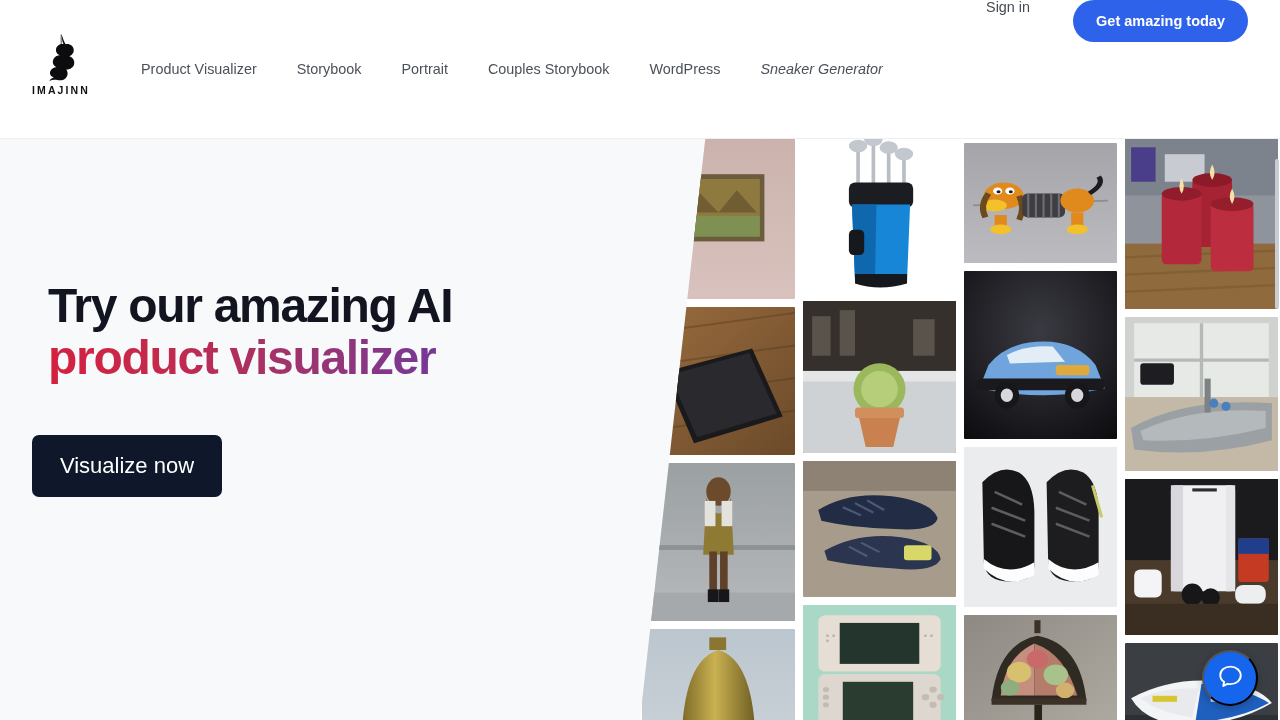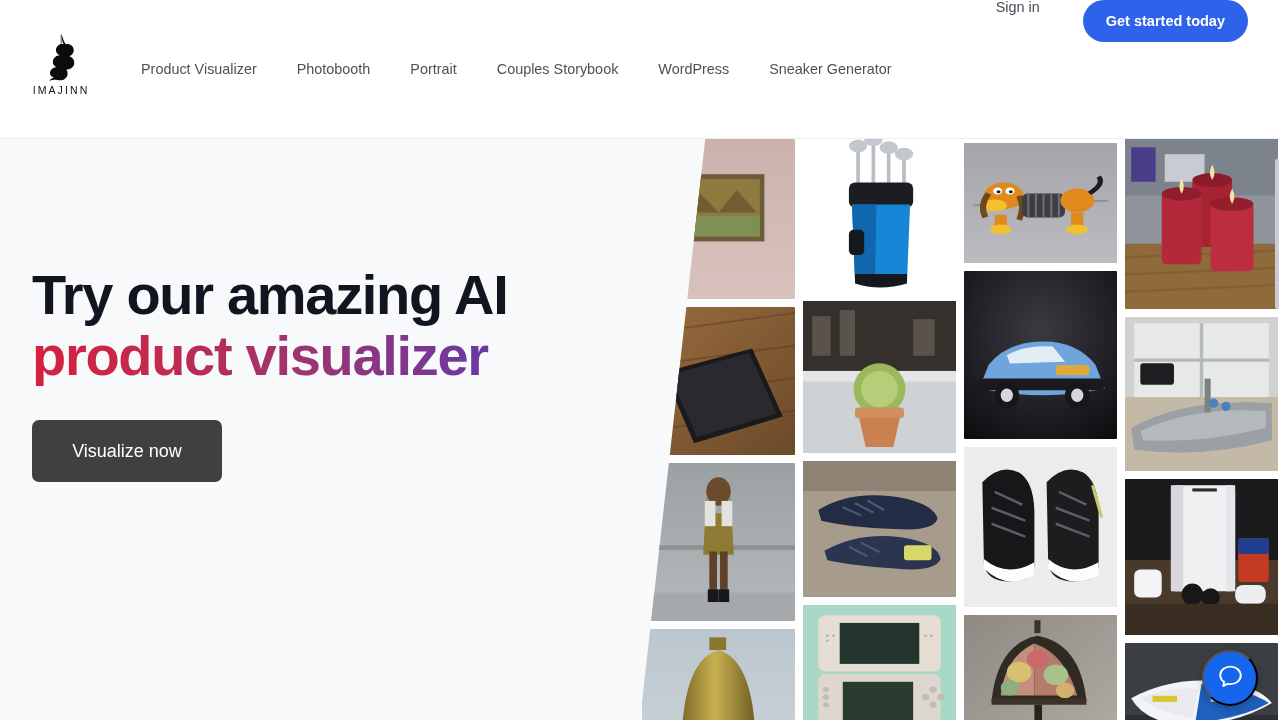--- a/index.html
+++ b/index.html
@@ -23,35 +23,35 @@
   }
   .brand {
     position: absolute; left: 33px; top: 33px;
     width: 56px; height: 72px;
     display: flex; flex-direction: column;
     align-items: center; justify-content: flex-start;
   }
   .brand-mark { width: 40px; height: 50px; display: block; }
   .brand-word {
     font-size: 10.5px; letter-spacing: 2.1px;
-    color: #111216; font-weight: 400;
+    color: #111216; font-weight: 700;
     margin-top: 1px; white-space: nowrap;
   }
 
   .nav-links {
     position: absolute; left: 141px; top: 0; height: 139px;
     display: flex; align-items: center; gap: 0;
   }
   .nav-link {
     font-size: 14.4px; color: #4b5159;
     text-decoration: none; white-space: nowrap;
     padding: 6px 0; margin-right: 40px;
     cursor: pointer; line-height: 1;
   }
-  .nav-link:last-child { margin-right: 4px; }
+  .nav-link:last-child { margin-right: 4px; font-style: italic; }
 
   .nav-right {
     position: absolute; right: 32px; top: 0; height: 139px;
     display: flex; align-items: flex-start; gap: 0; margin-left: 46px;
   }
   .signin {
     font-size: 14.4px; color: #454b54;
     text-decoration: none; margin-right: 43px;
     white-space: nowrap; cursor: pointer; line-height: 1;
   }
@@ -71,25 +71,25 @@
     position: absolute; top: 139px; left: 0;
     width: 1280px; height: 581px;
     background: #f8f9fb;
     overflow: hidden;
   }
   .hero-copy {
     position: absolute; left: 32px; top: 125px;
     width: 570px;
   }
   .headline {
-    font-size: 56px; font-weight: bold;
+    font-size: 48px; font-weight: bold;
     line-height: 1.09;
     color: #121420;
     letter-spacing: -1.3px;
-    margin: 0;
+    margin: 16px;
   }
   .headline .grad {
     display: block;
     background-image: linear-gradient(90deg,
         #d4213f 0%, #c32a4d 22%, #9c3470 48%, #73389b 74%, #4a3fc4 100%);
     -webkit-background-clip: text;
     background-clip: text;
     color: transparent;
     -webkit-text-fill-color: transparent;
   }
@@ -97,23 +97,23 @@
     margin-top: 26px;
     font-size: 17.6px;
     line-height: 2.02;
     color: #6b7280;
     width: 540px;
   }
   .hero-btn {
     margin-top: 34px;
     display: inline-flex; align-items: center; justify-content: center;
     width: 190px; height: 62px;
-    background: #404040;
+    background: #0f172a;
     color: #ffffff;
-    font-size: 18px;
+    font-size: 22px;
     border: none; border-radius: 7px;
     cursor: pointer;
     font-family: "Liberation Sans", sans-serif;
   }
 
   
   .collage-wrap {
     position: absolute; top: 139px; right: 0;
     width: 640px; height: 581px;
     overflow: hidden;
@@ -185,30 +185,30 @@
                    C34 27.6 31.8 24.2 28.3 23.2 C31.1 22.2 33.1 19.5 32.7 16.5
                    C32.2 12.7 28.4 10.2 24.7 11.2 C23 8.9 21.8 5.3 20.5 1 Z" fill="#0c0c0e"></path>
           <path d="M20.2 1.5 L20.2 14" stroke="#0c0c0e" stroke-width="0.7" fill="none"></path>
         </svg>
       </span>
       <span class="brand-word">IMAJINN</span>
     </a>
 
     <nav class="nav-links">
       <a class="nav-link">Product Visualizer</a>
-      <a class="nav-link">Photobooth</a>
+      <a class="nav-link">Storybook</a>
       <a class="nav-link">Portrait</a>
       <a class="nav-link">Couples Storybook</a>
       <a class="nav-link">WordPress</a>
       <a class="nav-link">Sneaker Generator</a>
     </nav>
 
     <div class="nav-right">
       <a class="signin">Sign in</a>
-      <button class="cta-pill">Get started today</button>
+      <button class="cta-pill">Get amazing today</button>
     </div>
   </header>
 
   <section class="hero">
     <div class="hero-copy">
       <h1 class="headline">
         <span>Try our amazing AI</span>
         <span class="grad">product visualizer</span>
       </h1>
       <button class="hero-btn">Visualize now</button>

